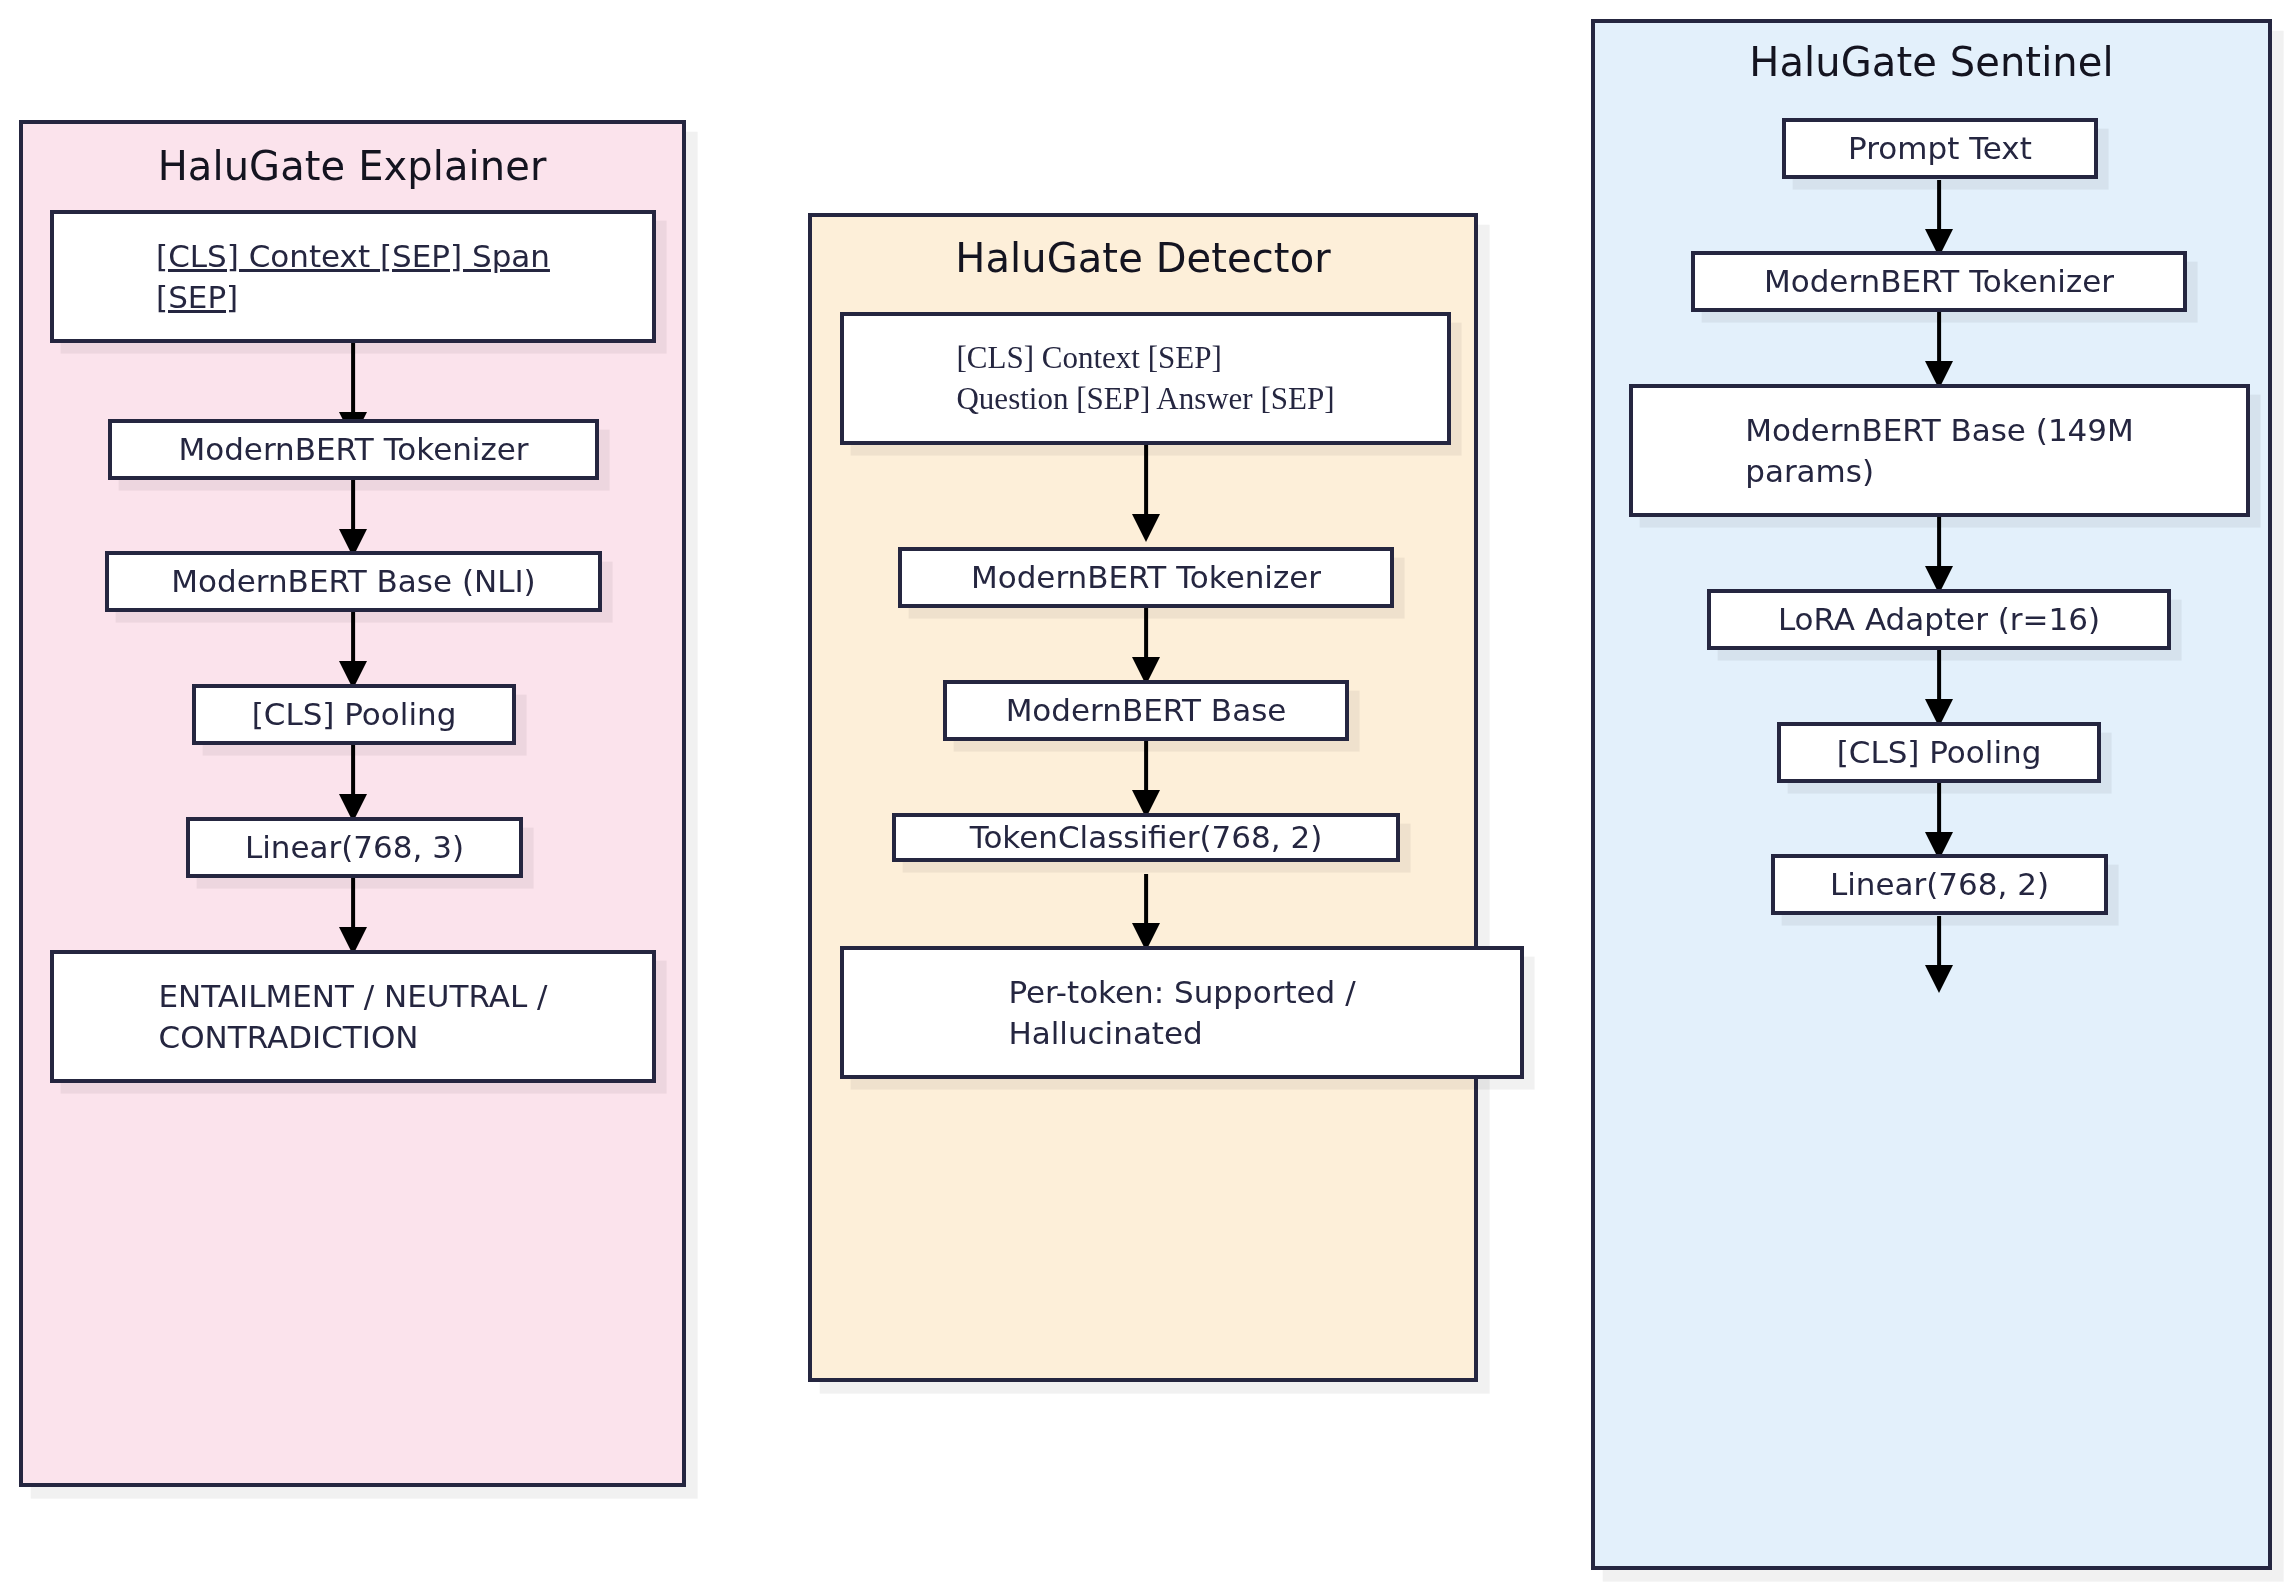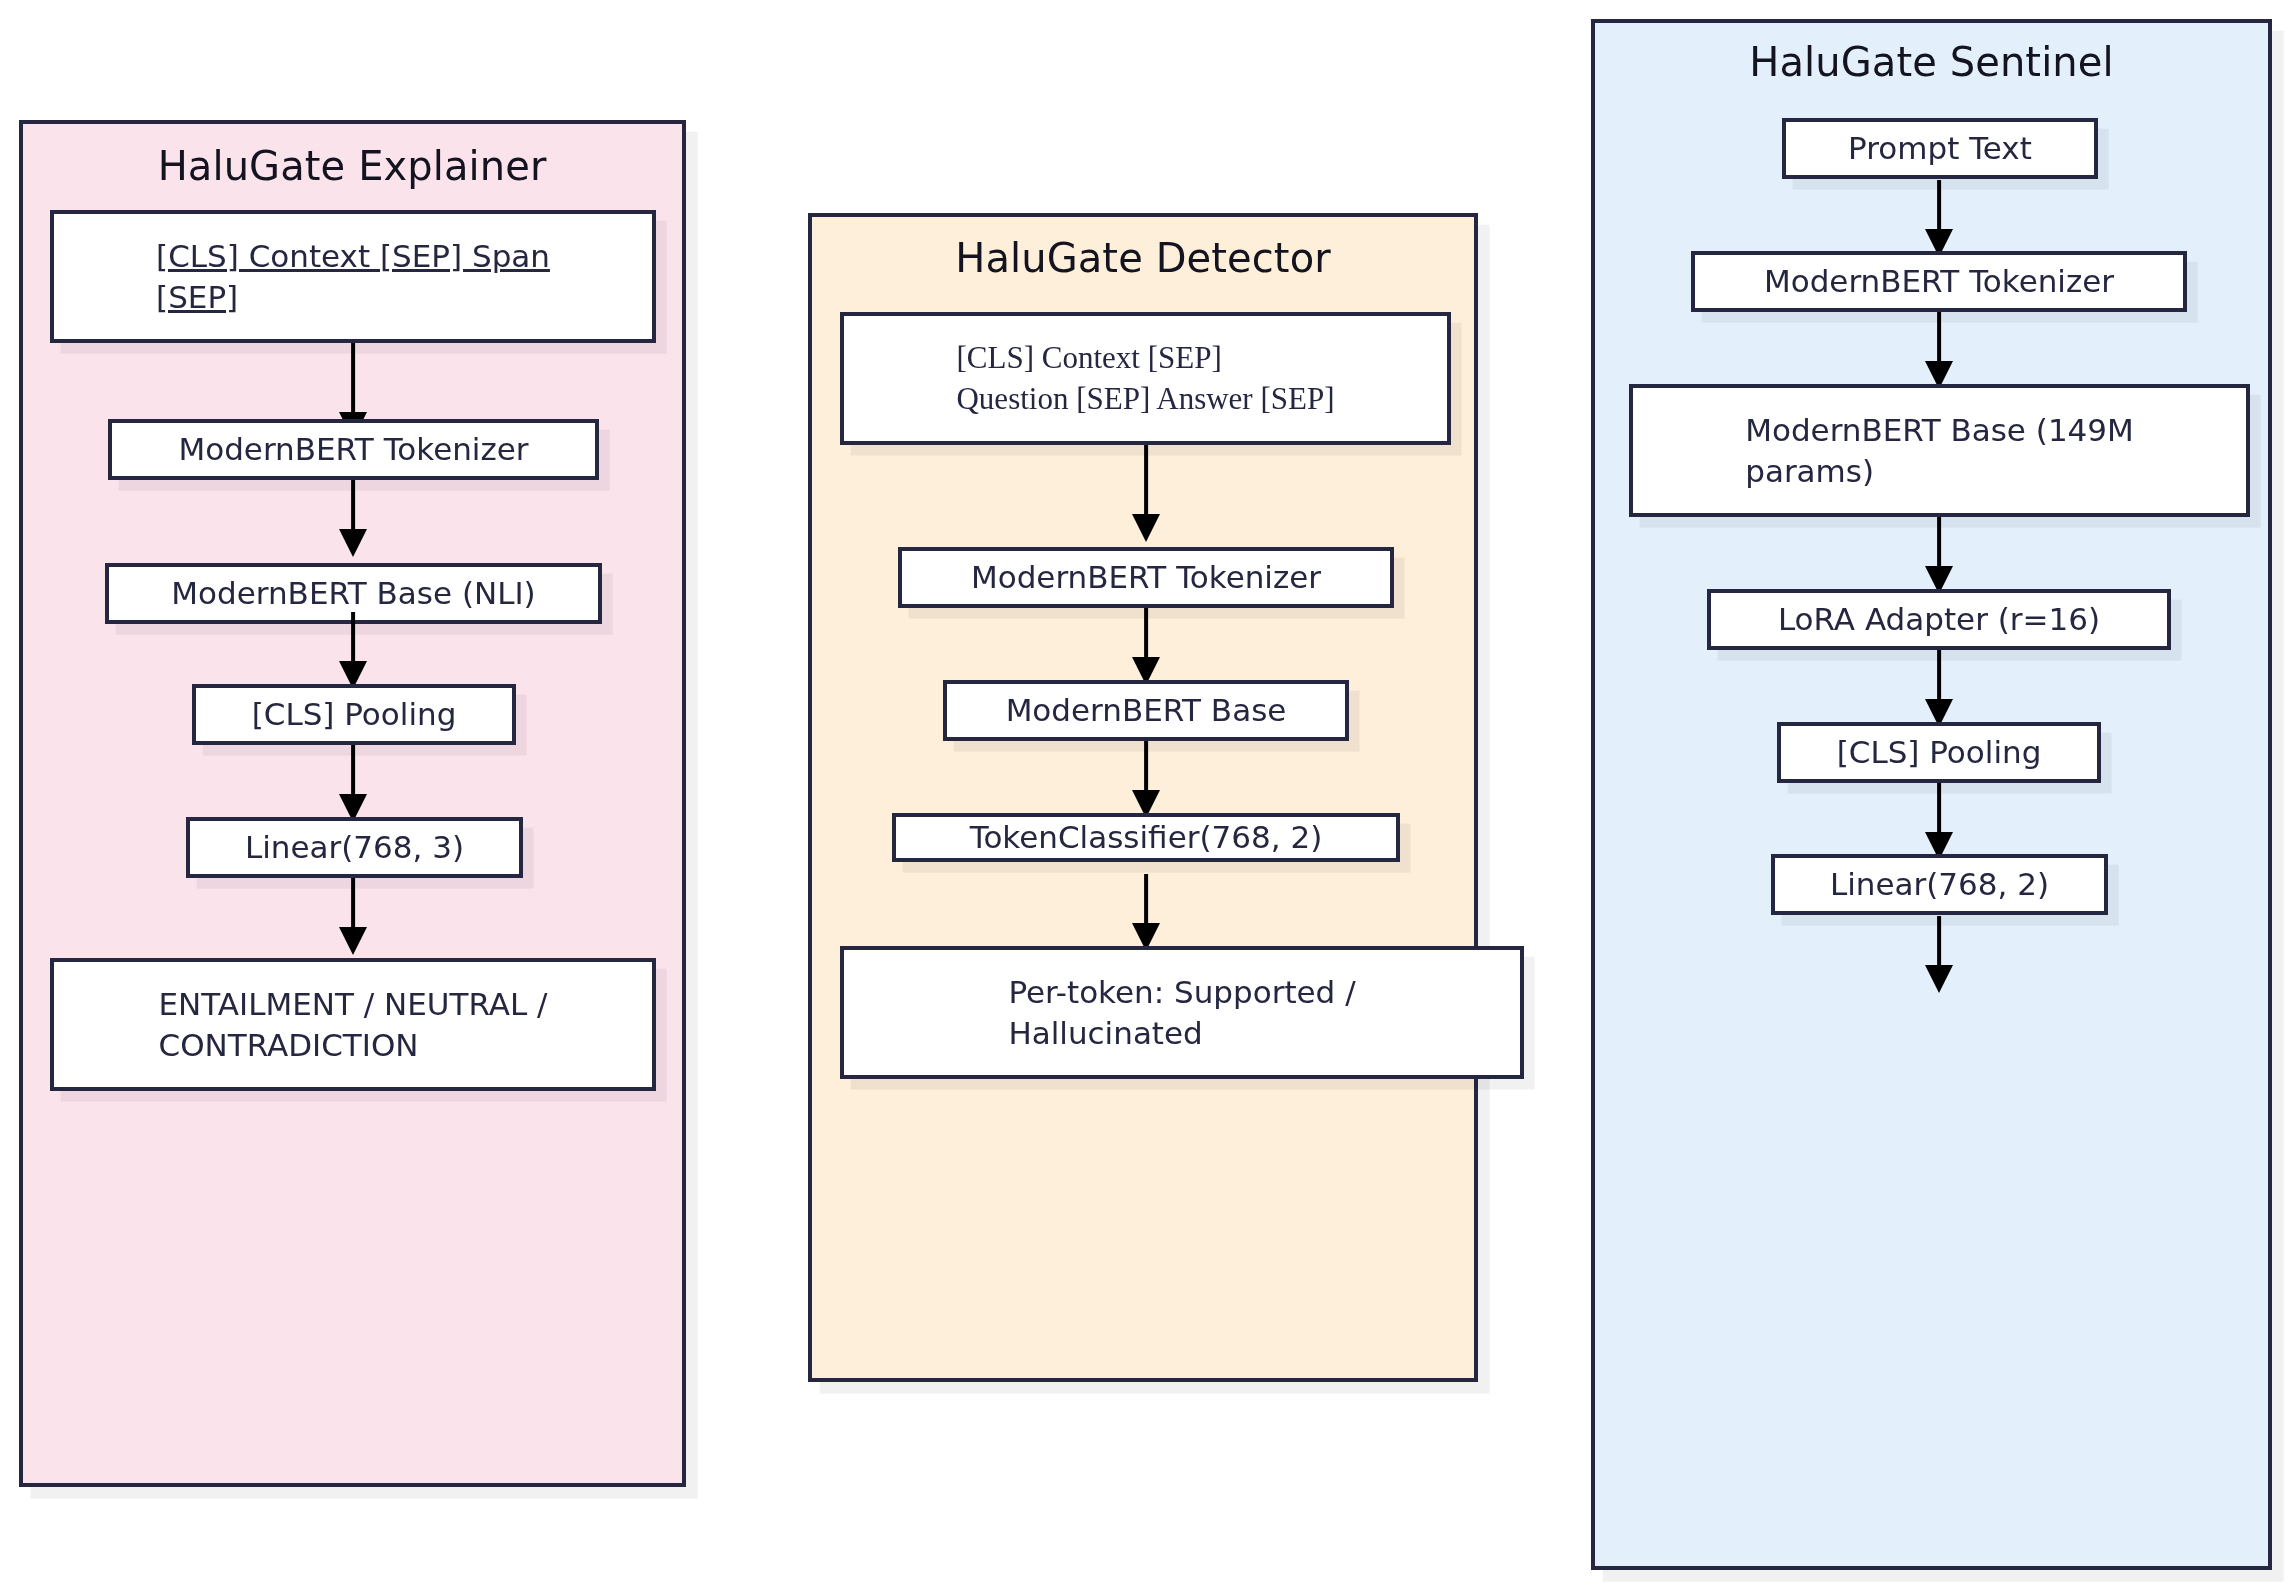--- a/index.html
+++ b/index.html
@@ -125,21 +125,21 @@
 
   <div class="node" style="left:108px; top:419px; width:491px; height:61px;">
     <span class="lbl">ModernBERT Tokenizer</span>
   </div>
 
   <div class="arrow" style="left:353px; top:480px;">
     <div class="stem" style="height:51px;"></div>
     <div class="head" style="top:49px;"></div>
   </div>
 
-  <div class="node" style="left:105px; top:551px; width:497px; height:61px;margin-top:12px;">
+  <div class="node" style="left:105px; top:551px; width:497px; height:61px;">
     <span class="lbl">ModernBERT Base (NLI)</span>
   </div>
 
   <div class="arrow" style="left:353px; top:612px;">
     <div class="stem" style="height:51px;"></div>
     <div class="head" style="top:49px;"></div>
   </div>
 
   <div class="node" style="left:192px; top:684px; width:324px; height:61px;">
     <span class="lbl">[CLS] Pooling</span>
@@ -152,21 +152,21 @@
 
   <div class="node" style="left:186px; top:817px; width:337px; height:61px;">
     <span class="lbl">Linear(768, 3)</span>
   </div>
 
   <div class="arrow" style="left:353px; top:878px;">
     <div class="stem" style="height:51px;"></div>
     <div class="head" style="top:49px;"></div>
   </div>
 
-  <div class="node" style="left:50px; top:950px; width:606px; height:133px;margin-top:8px;">
+  <div class="node" style="left:50px; top:950px; width:606px; height:133px;">
     <span class="lbl">ENTAILMENT / NEUTRAL /
 CONTRADICTION</span>
   </div>
 
   <div class="subgraph" id="sg-detector">
     <div class="subgraph-title">HaluGate Detector</div>
   </div>
 
   <div class="node" style="left:840px; top:312px; width:611px; height:133px;font-family:Liberation Serif, serif;">
     <span class="lbl">[CLS] Context [SEP]

